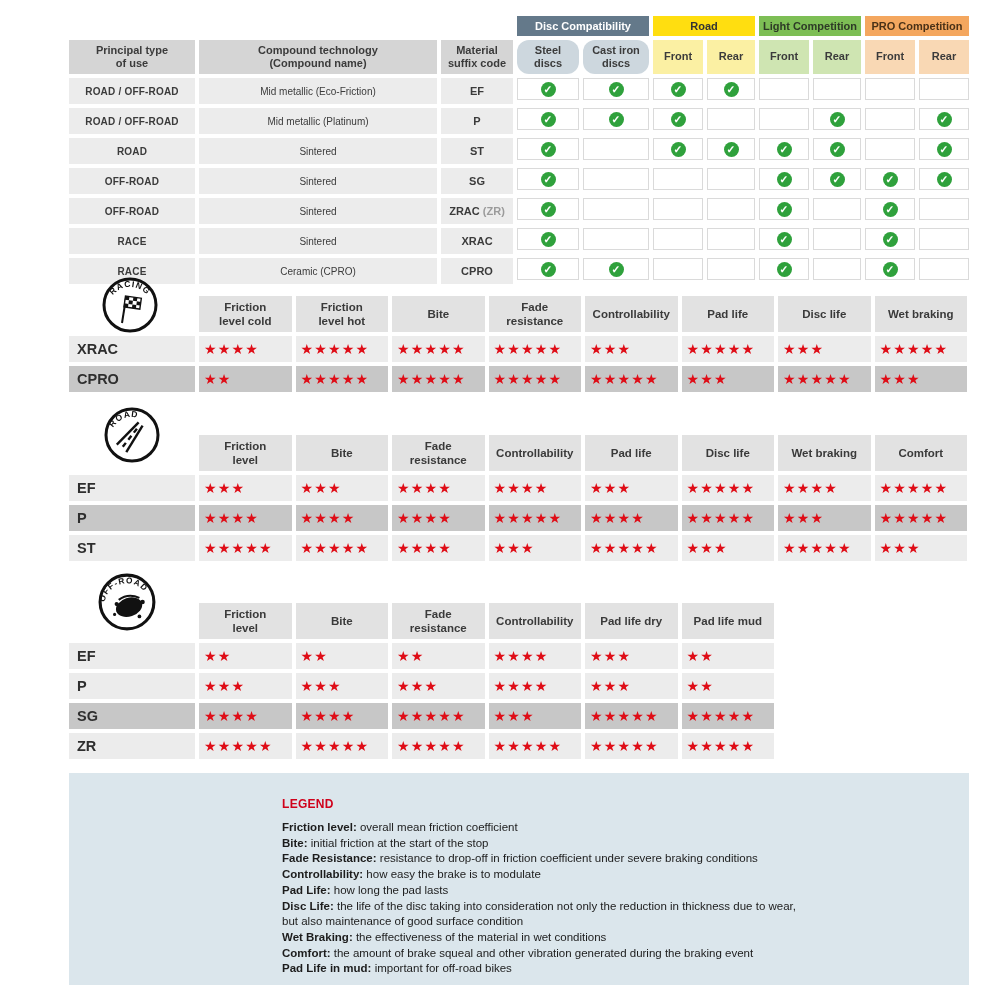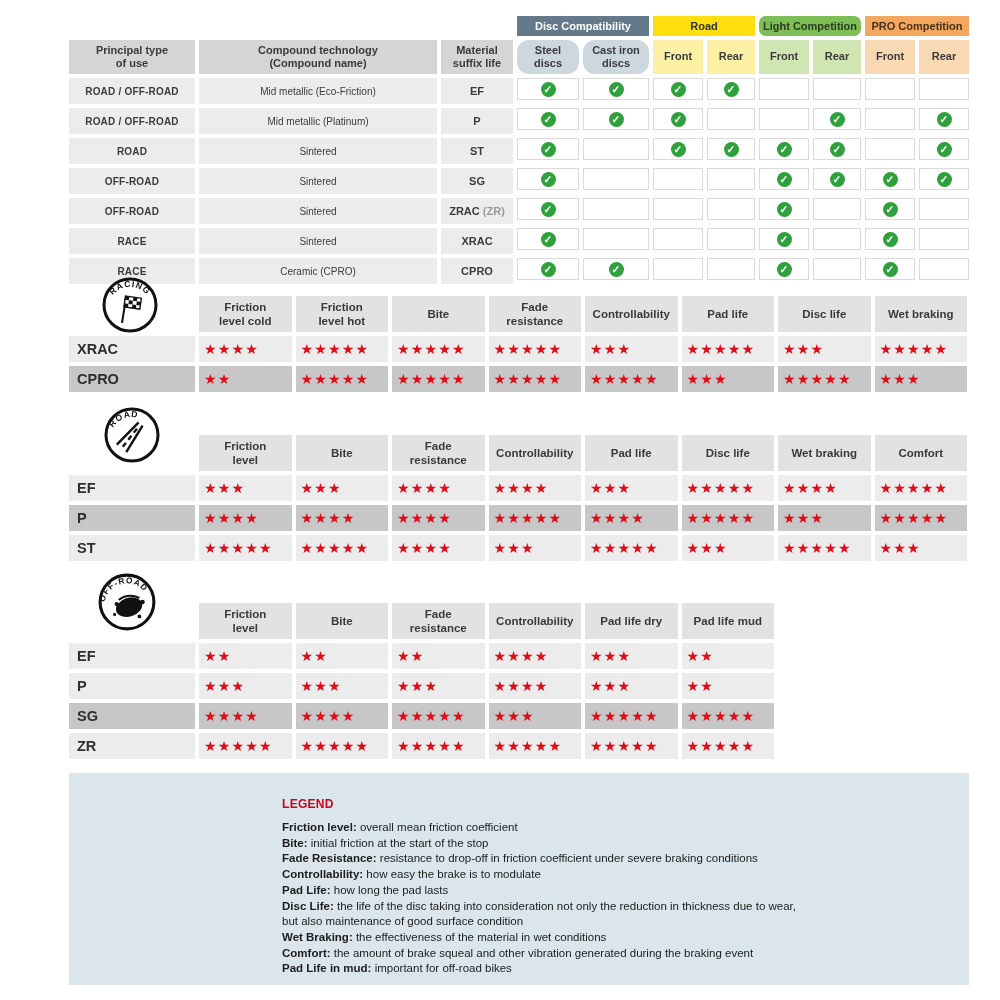--- a/index.html
+++ b/index.html
@@ -13,21 +13,21 @@
     grid-template-columns: 126px 238px 72px 62px 66px 50px 48px 50px 48px 50px 50px;
     gap: 4px;
   }
   .gh { height: 20px; display: flex; align-items: center; justify-content: center;
         font-size: 11px; font-weight: bold; }
   .blank { background: transparent; }
   .c2 { grid-column: span 2; }
   .c3 { grid-column: span 3; }
   .gh-disc  { background: #64798A; color: #ffffff; }
   .gh-road  { background: #FFDE10; color: #333333; }
-  .gh-light { background: #7DBE55; color: #2d3a26; border-radius: 7px; }
+  .gh-light { background: #7DBE55; color: #2d3a26; }
   .gh-pro   { background: #F4A75F; color: #4a3117; }
 
   .sh { height: 34px; display: flex; align-items: center; justify-content: center;
         text-align: center; white-space: pre-line; font-size: 11px; font-weight: bold;
         line-height: 1.2; color: #3b3b3b; }
   .sh-gray  { background: #D5D5D5; }
   .sh-disc  { background: #CDD7DE; border-radius: 12px; }
   .sh-road  { background: #FBF0A3; }
   .sh-light { background: #CFE5B2; }
   .sh-pro   { background: #F9D8B4; }
@@ -89,21 +89,21 @@
     <div class="gh gh-disc c2">Disc Compatibility</div>
     <div class="gh gh-road c2">Road</div>
     <div class="gh gh-light c2">Light Competition</div>
     <div class="gh gh-pro c2">PRO Competition</div>
 
     <div class="sh sh-gray">Principal type
 of use</div>
     <div class="sh sh-gray">Compound technology
 (Compound name)</div>
     <div class="sh sh-gray">Material
-suffix life</div>
+suffix code</div>
     <div class="sh sh-disc">Steel
 discs</div>
     <div class="sh sh-disc">Cast iron
 discs</div>
     <div class="sh sh-road">Front</div>
     <div class="sh sh-road">Rear</div>
     <div class="sh sh-light">Front</div>
     <div class="sh sh-light">Rear</div>
     <div class="sh sh-pro">Front</div>
     <div class="sh sh-pro">Rear</div>

